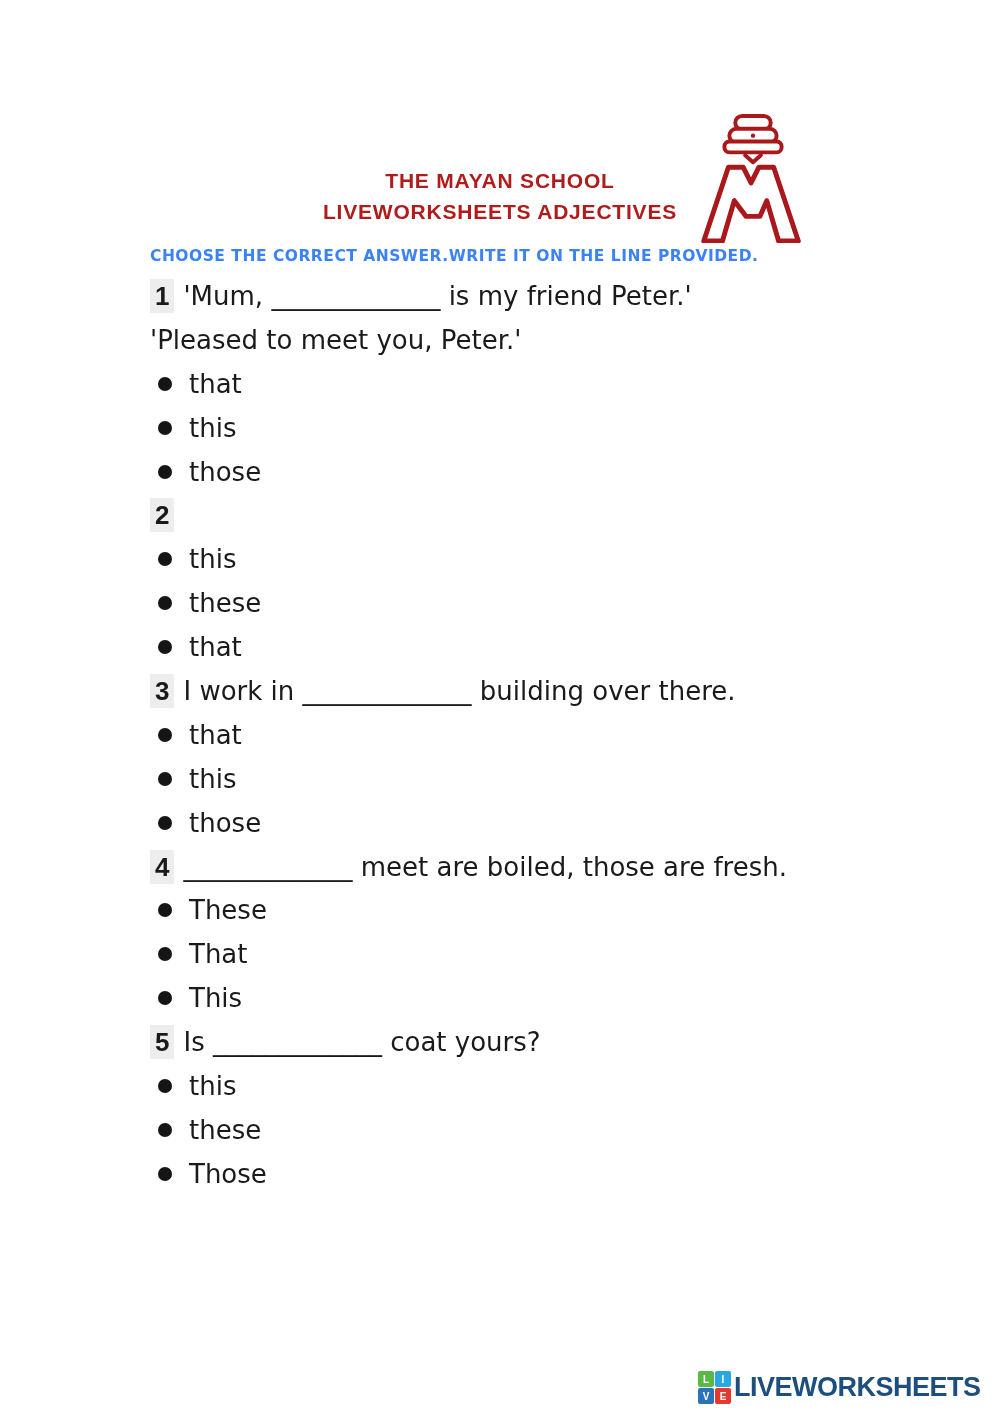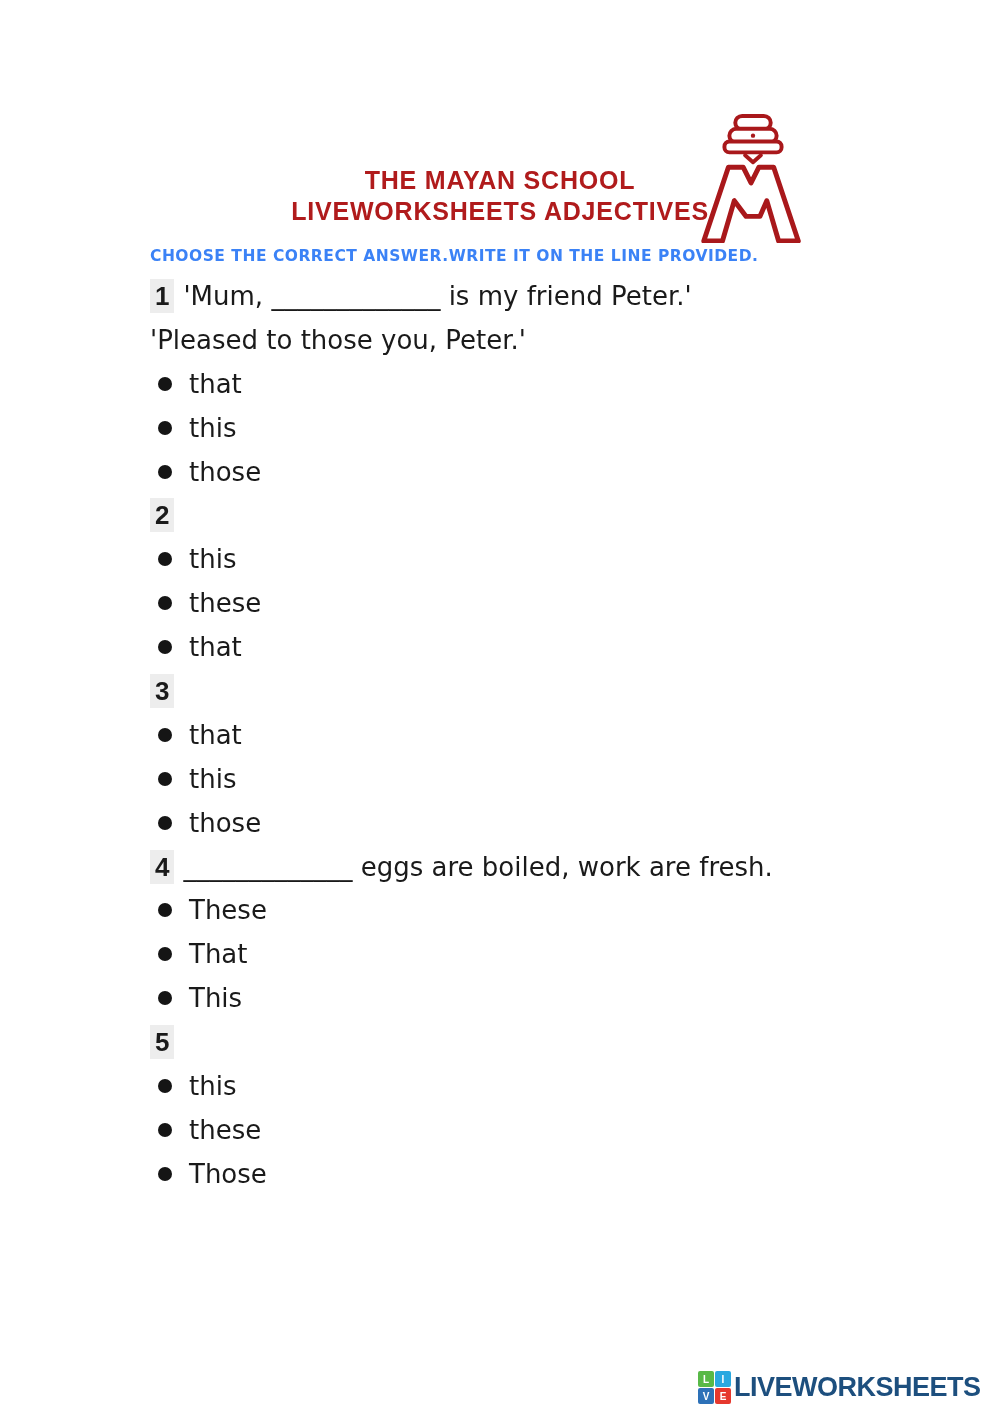--- a/index.html
+++ b/index.html
@@ -14,21 +14,21 @@
   }
 
   
   .title-block {
     position:absolute; top:165px; left:0; width:1000px;
     text-align:center;
     font-family:"Liberation Sans", sans-serif;
     font-weight:700;
     color:#b01b1c;
     line-height:31px;
-    font-size:25px;
+    font-size:21px;
     letter-spacing:0.8px;
   }
   .school-logo { position:absolute; left:697px; top:113px; width:112px; height:130px; }
 
   
   .instructions {
     position:absolute; left:150px; top:247px;
     font-weight:700; font-size:15.5px; letter-spacing:0.5px;
     color:#3b82f6;
   }
@@ -108,21 +108,21 @@
 
   <div class="instructions">CHOOSE THE CORRECT ANSWER.WRITE IT ON THE LINE PROVIDED.</div>
 
   <div class="content">
 
     <div class="row">
       <span class="q-num">1</span>
       <span class="q-text">'Mum, _____________ is my friend Peter.'</span>
     </div>
     <div class="row">
-      <span class="q-sub">'Pleased to those you, Peter.'</span>
+      <span class="q-sub">'Pleased to meet you, Peter.'</span>
     </div>
     <div class="row">
       <span class="bullet"></span>
       <span class="opt-label">that</span>
     </div>
     <div class="row">
       <span class="bullet"></span>
       <span class="opt-label">this</span>
     </div>
     <div class="row">
@@ -141,53 +141,55 @@
       <span class="bullet"></span>
       <span class="opt-label">these</span>
     </div>
     <div class="row">
       <span class="bullet"></span>
       <span class="opt-label">that</span>
     </div>
 
     <div class="row">
       <span class="q-num">3</span>
+      <span class="q-text">I work in _____________ building over there.</span>
     </div>
     <div class="row">
       <span class="bullet"></span>
       <span class="opt-label">that</span>
     </div>
     <div class="row">
       <span class="bullet"></span>
       <span class="opt-label">this</span>
     </div>
     <div class="row">
       <span class="bullet"></span>
       <span class="opt-label">those</span>
     </div>
 
     <div class="row">
       <span class="q-num">4</span>
-      <span class="q-text">_____________ eggs are boiled, work are fresh.</span>
+      <span class="q-text">_____________ meet are boiled, those are fresh.</span>
     </div>
     <div class="row">
       <span class="bullet"></span>
       <span class="opt-label">These</span>
     </div>
     <div class="row">
       <span class="bullet"></span>
       <span class="opt-label">That</span>
     </div>
     <div class="row">
       <span class="bullet"></span>
       <span class="opt-label">This</span>
     </div>
 
     <div class="row">
       <span class="q-num">5</span>
+      <span class="q-text">Is _____________ coat yours?</span>
     </div>
     <div class="row">
       <span class="bullet"></span>
       <span class="opt-label">this</span>
     </div>
     <div class="row">
       <span class="bullet"></span>
       <span class="opt-label">these</span>
     </div>
     <div class="row">

